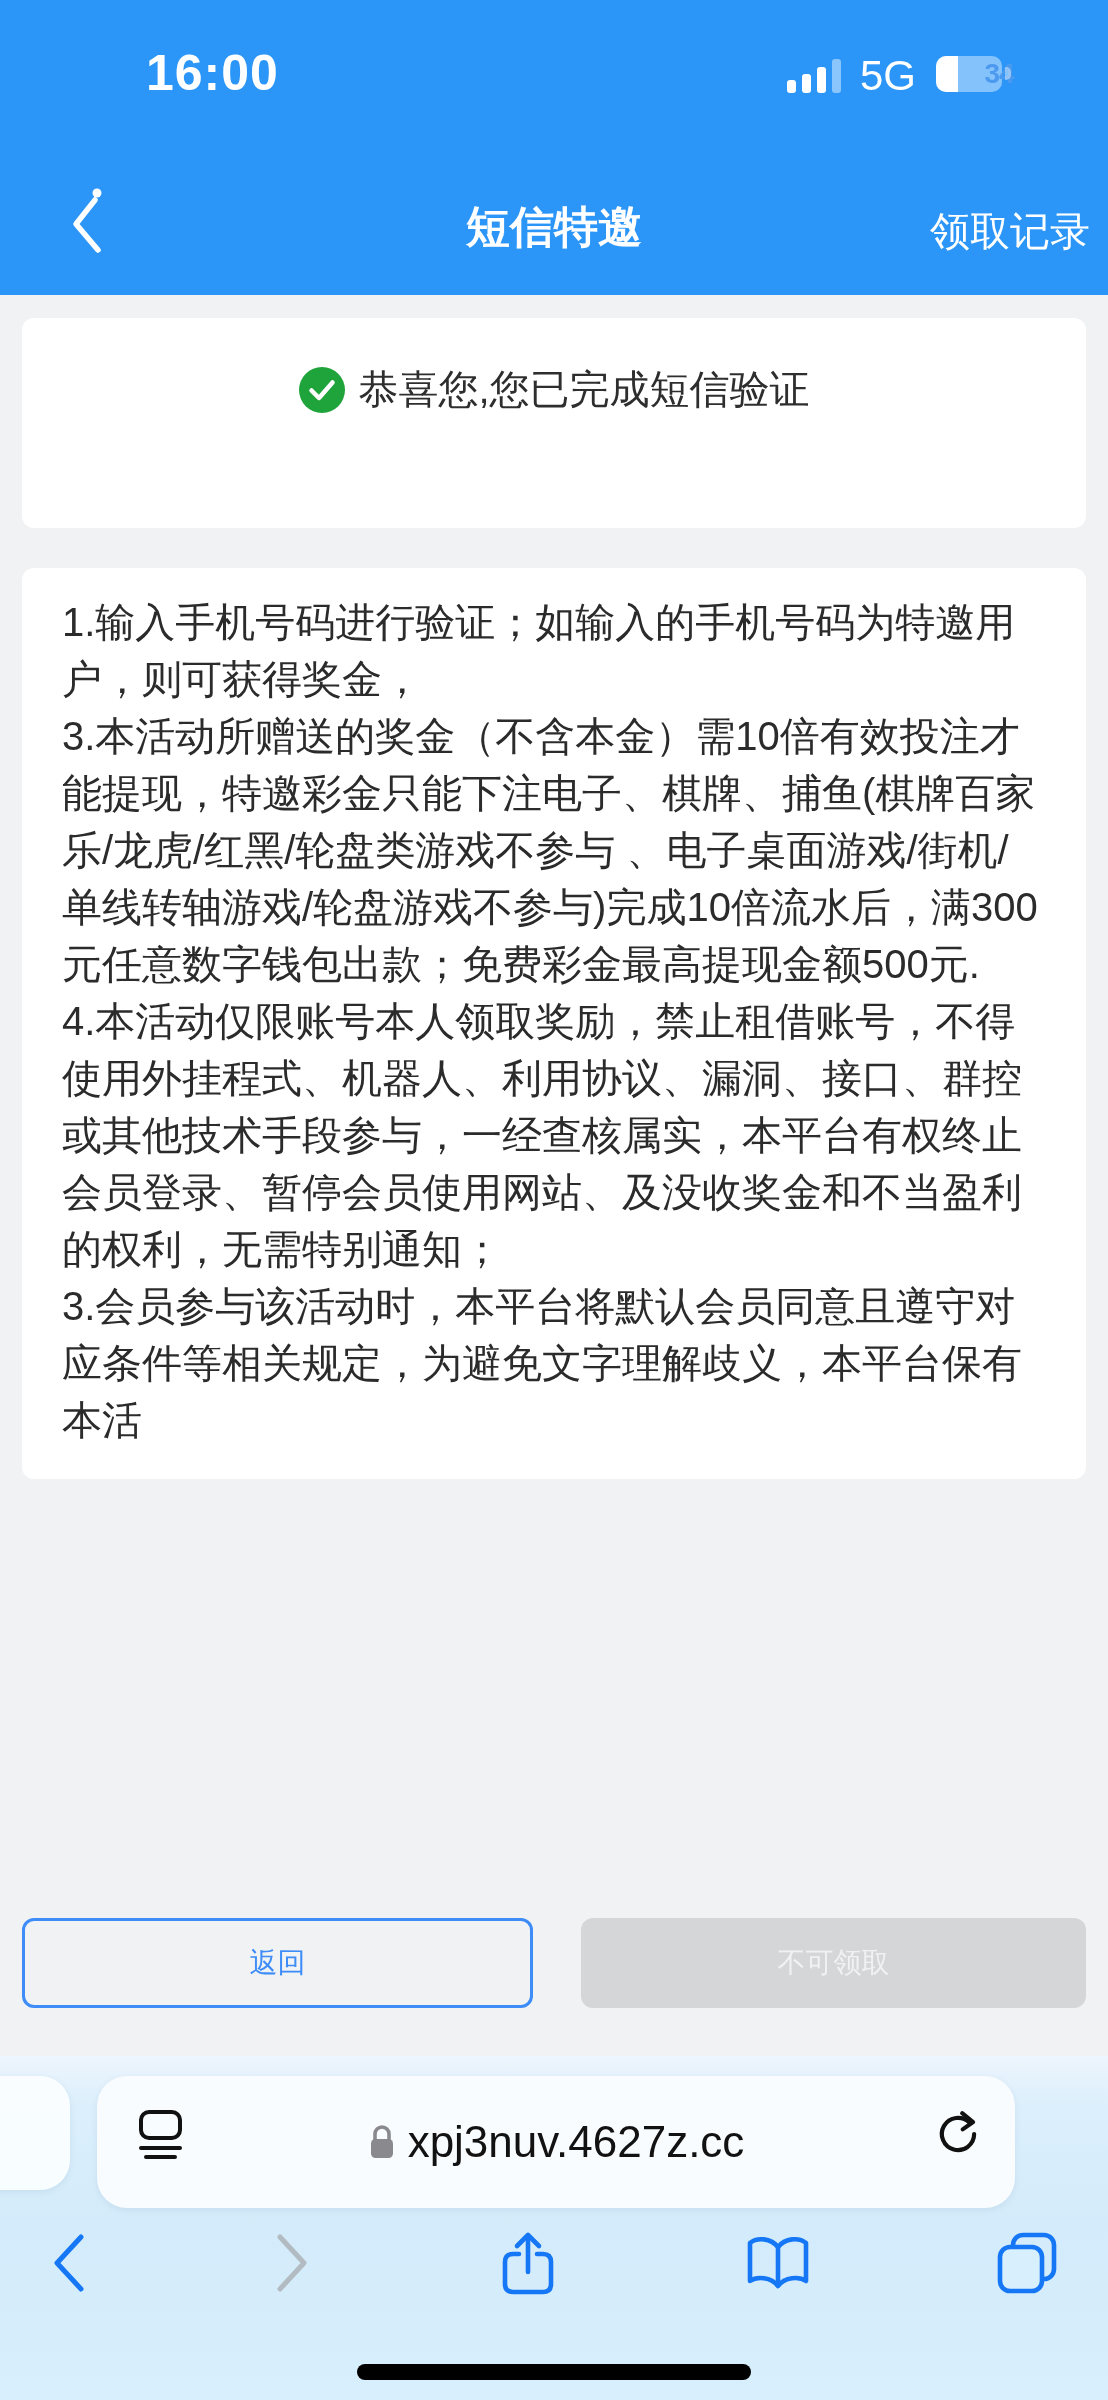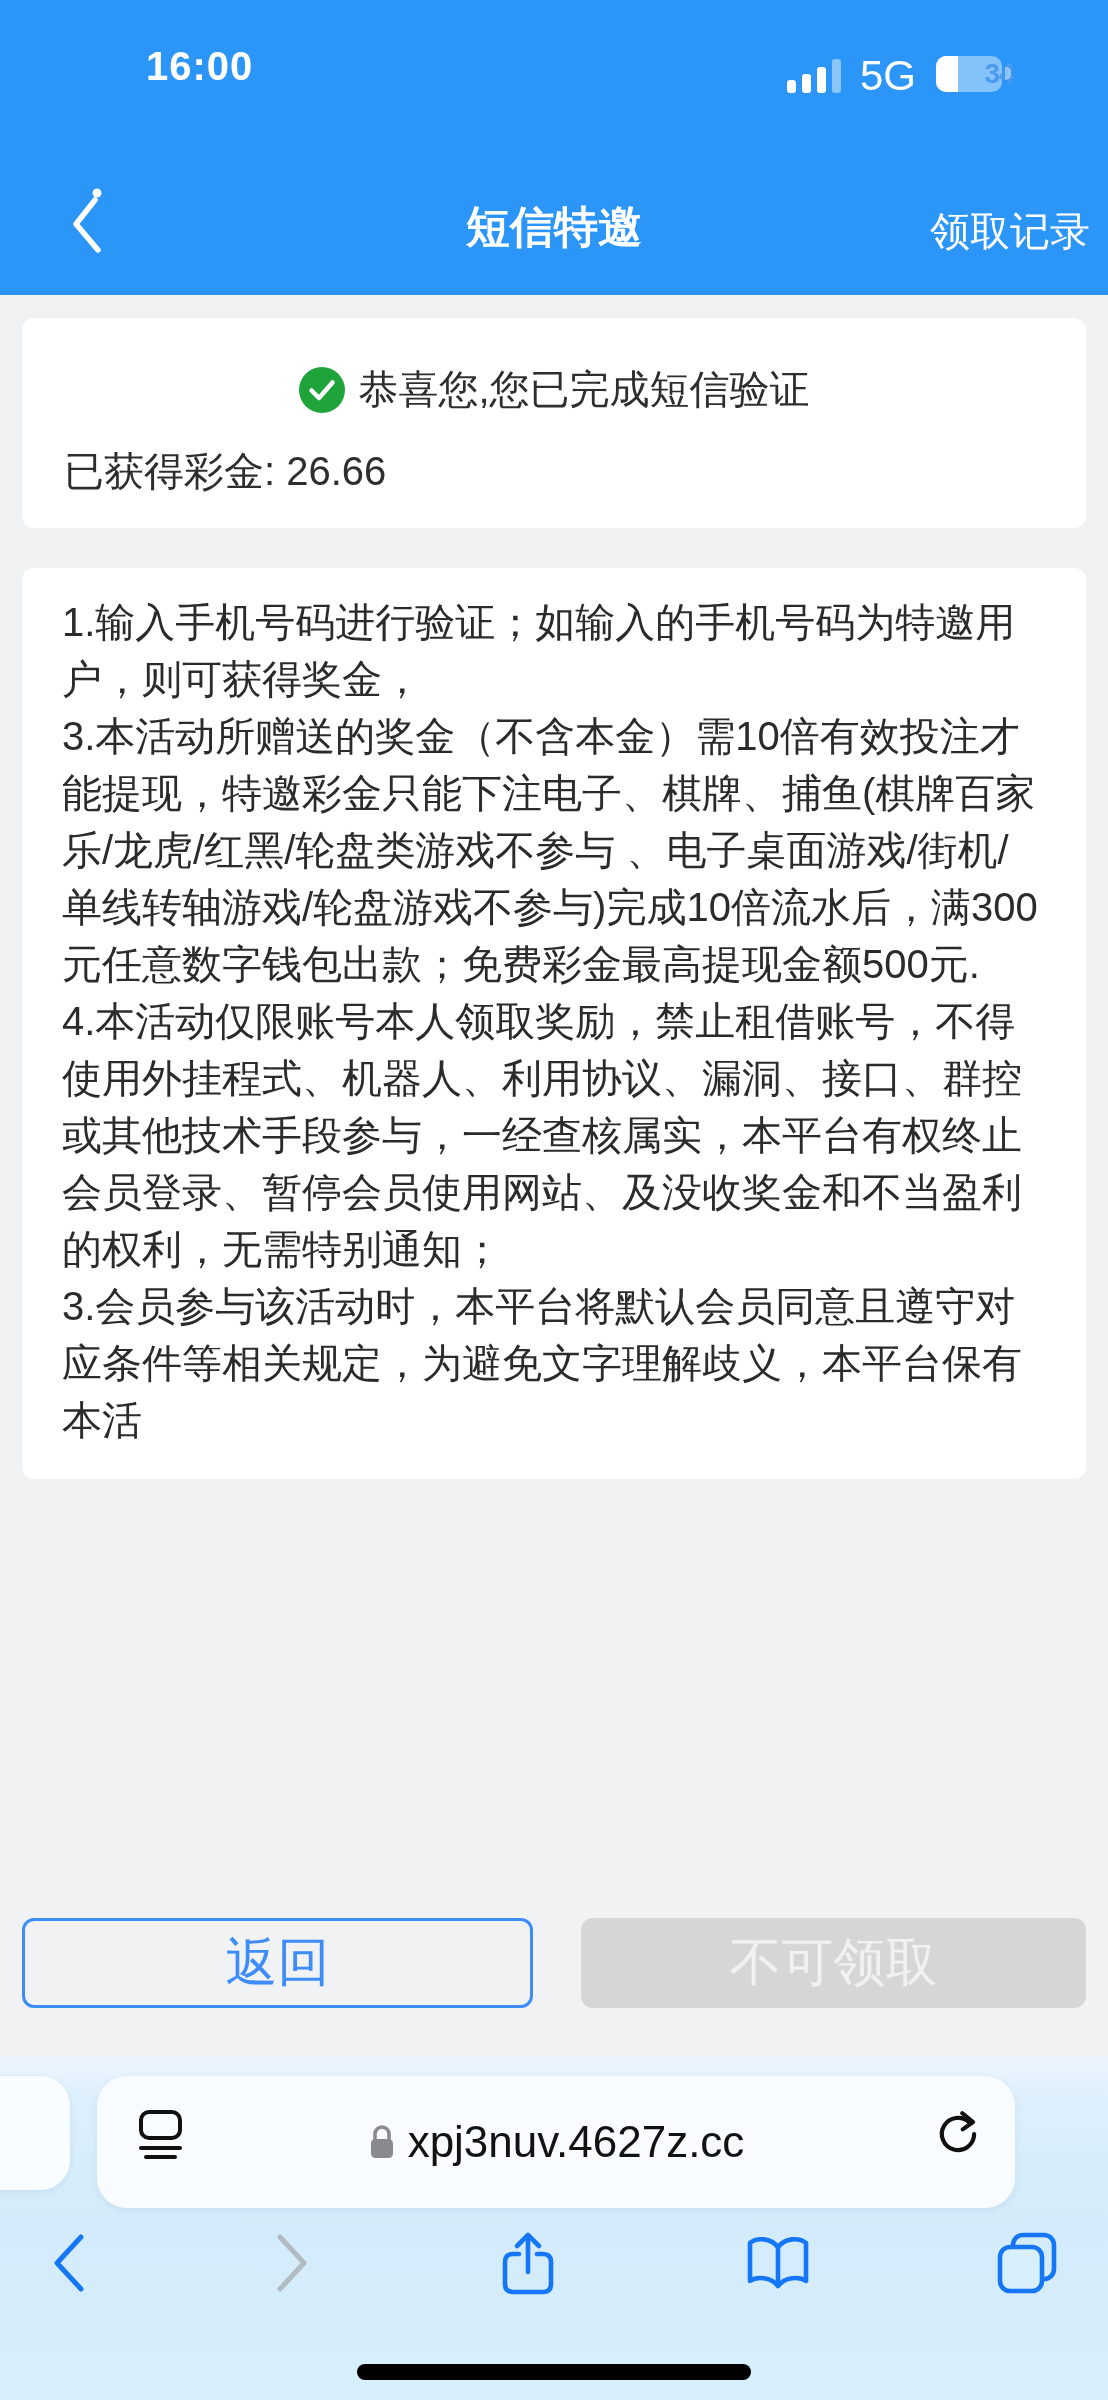--- a/index.html
+++ b/index.html
@@ -3,21 +3,21 @@
 <meta charset="utf-8">
 <style>
   * { box-sizing: border-box; margin: 0; padding: 0; }
   html,body { background:#5a5a5a; }
   body { font-family:"Liberation Sans","DejaVu Sans",sans-serif; }
   #screen { position:relative; width:1108px; height:2400px; overflow:hidden;
             background:#F1F2F4; margin:0 auto; }
 
   
   .appbar { position:absolute; left:0; top:0; width:1108px; height:295px; background:#2B96F8; }
-  .status-time { position:absolute; left:146px; top:44px; color:#fff; font-size:40px; font-weight:600; letter-spacing:1px; }
+  .status-time { position:absolute; left:146px; top:44px; color:#fff; font-size:50px; font-weight:600; letter-spacing:1px; }
   .signal { position:absolute; left:787px; top:56px; }
   .net-label { position:absolute; left:860px; top:52px; color:#fff; font-size:42px; font-weight:500; }
   .battery { position:absolute; left:936px; top:56px; width:66px; height:36px; border-radius:10px;
              background:rgba(255,255,255,0.42); }
   .battery .fill { position:absolute; left:0; top:0; bottom:0; width:34%; background:#fff; border-radius:10px 0 0 10px; }
   .battery .num { position:absolute; left:0; top:0; width:100%; height:100%; display:flex; align-items:center; justify-content:center;
                   color:#4C9AEF; font-size:28px; font-weight:700; letter-spacing:-1px;margin-left:30px; }
   .battery .nub { position:absolute; right:-9px; top:11px; width:6px; height:13px;
                   background:rgba(255,255,255,0.42); border-radius:0 5px 5px 0; }
   .nav-back { position:absolute; left:68px; top:186px; cursor:pointer; }
@@ -29,21 +29,21 @@
   .page { position:absolute; left:0; top:295px; width:1108px; height:1761px; background:#F1F2F4; }
   .card { position:absolute; left:22px; width:1064px; background:#fff; border-radius:12px; }
   .result-card { top:23px; height:210px; }
   .result-row { display:flex; align-items:center; justify-content:center; gap:12px; padding-top:44px; }
   .result-msg { font-size:40px; color:#2E2E2E; }
   .bonus-line { position:absolute; left:42px; top:126px; font-size:40px; color:#2E2E2E; }
   .rules-card { top:273px; padding:26px 40px 30px 40px; }
   .rules-card p { font-size:40px; line-height:57px; color:#2B2B2B; }
 
   .btn-row { position:absolute; left:22px; top:1623px; width:1064px; display:flex; gap:48px; }
-  .btn { flex:1; height:90px; border-radius:12px; font-size:52px; display:flex; align-items:center; justify-content:center;
+  .btn { flex:1; height:90px; border-radius:12px; font-size:28px; display:flex; align-items:center; justify-content:center;
          font-family:inherit; cursor:pointer; }
   .btn-outline { background:transparent; border:3px solid #3E8CF7; color:#3E8CF7; }
   .btn-disabled { background:#D5D6D8; border:none; color:#F1F1F1; }
 
   
   .safari { position:absolute; left:0; top:2056px; width:1108px; height:344px;
             background:linear-gradient(180deg,#EDF5FD 0%,#DCEFFC 14%,#D3EBFA 50%,#D8EFFD 100%); }
   .tab-peek { position:absolute; left:-34px; top:20px; width:104px; height:114px; border-radius:30px;
               background:rgba(251,254,255,0.92); box-shadow:0 2px 6px rgba(60,100,140,0.10); }
   .urlbar { position:absolute; left:97px; top:20px; width:918px; height:132px; border-radius:30px;
@@ -94,21 +94,20 @@
   <main class="page">
 
     <section class="card result-card">
       <div class="result-row">
         <svg width="48" height="48" viewBox="0 0 48 48">
           <circle cx="24" cy="24" r="23" fill="#1FA33B"></circle>
           <path d="M13.5 24.5 L21 32 L34.5 16.5" stroke="#fff" stroke-width="4.5" fill="none" stroke-linecap="round" stroke-linejoin="round"></path>
         </svg>
         <span class="result-msg">恭喜您,您已完成短信验证</span>
       </div>
-      <div class="bonus-line">已获得彩金: 26.66</div>
     </section>
 
     <section class="card rules-card">
       <p>1.输入手机号码进行验证；如输入的手机号码为特邀用户，则可获得奖金，</p>
       <p>3.本活动所赠送的奖金（不含本金）需10倍有效投注才能提现，特邀彩金只能下注电子、棋牌、捕鱼(棋牌百家乐/龙虎/红黑/轮盘类游戏不参与 、电子桌面游戏/街机/单线转轴游戏/轮盘游戏不参与)完成10倍流水后，满300元任意数字钱包出款；免费彩金最高提现金额500元.</p>
       <p>4.本活动仅限账号本人领取奖励，禁止租借账号，不得使用外挂程式、机器人、利用协议、漏洞、接口、群控或其他技术手段参与，一经查核属实，本平台有权终止会员登录、暂停会员使用网站、及没收奖金和不当盈利的权利，无需特别通知；</p>
       <p>3.会员参与该活动时，本平台将默认会员同意且遵守对应条件等相关规定，为避免文字理解歧义，本平台保有本活</p>
     </section>
 
     <div class="btn-row">

